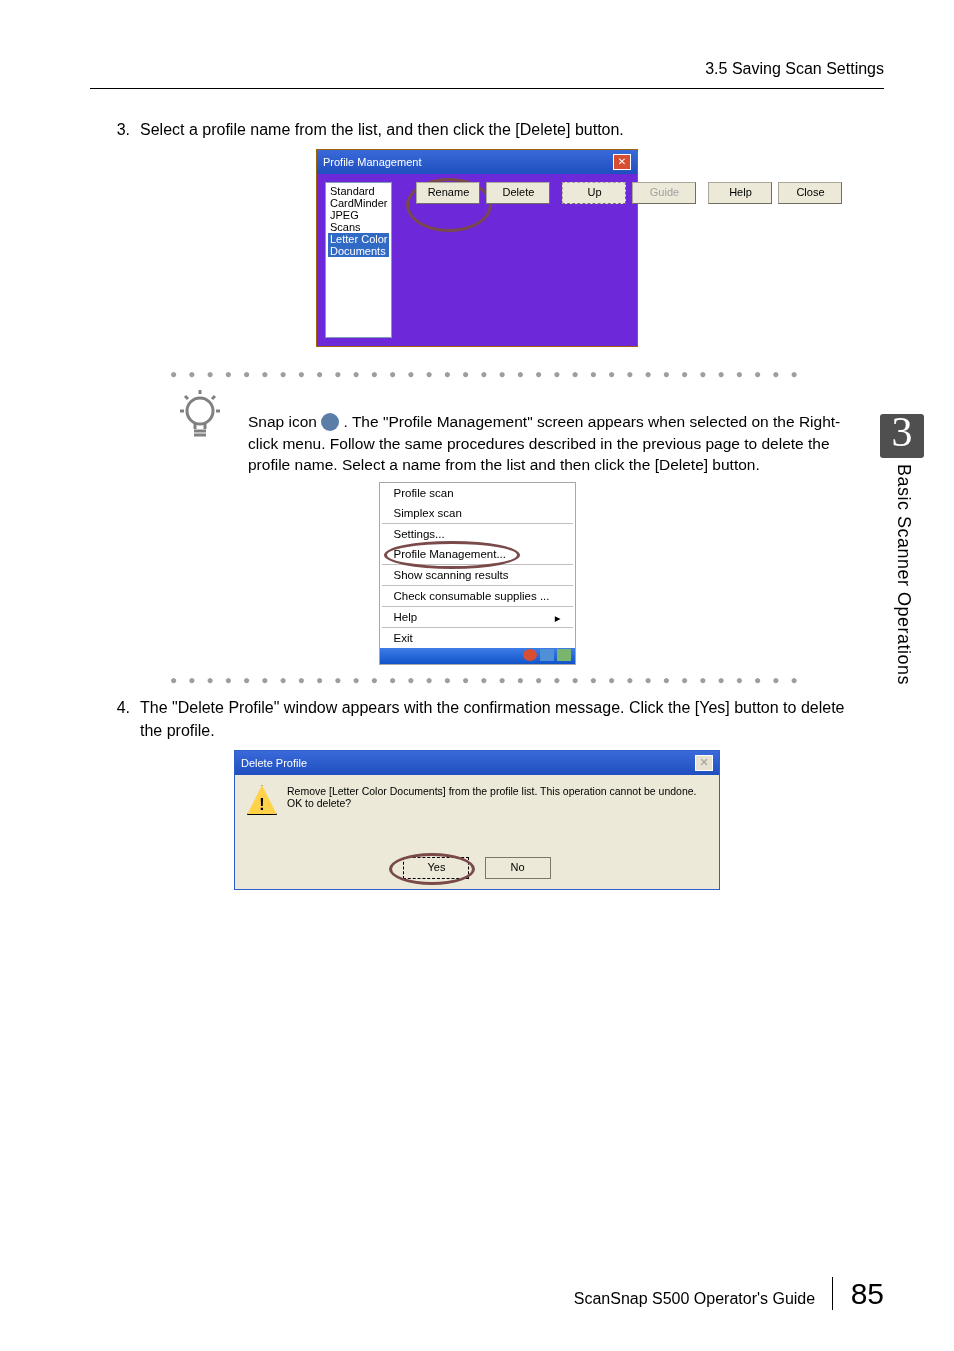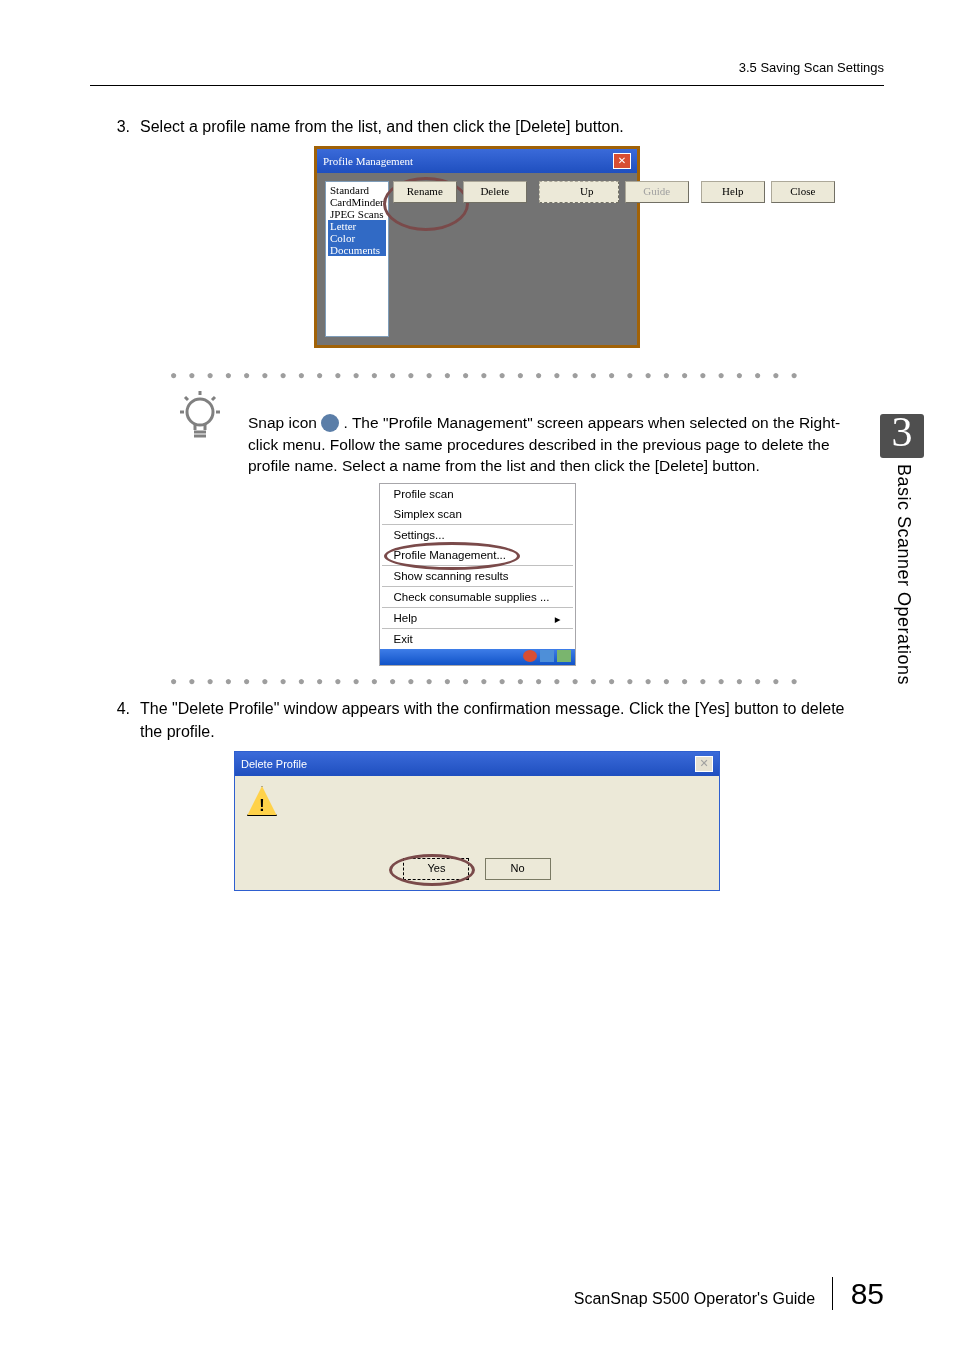--- a/index.html
+++ b/index.html
@@ -7,21 +7,21 @@
     padding: 0;
     font-family: Arial, Helvetica, sans-serif;
     background: #fff;
     width: 954px;
     height: 1351px;
     position: relative;
     color: #000;
   }
   .page-header {
     text-align: right;
-    font-size: 13px;
+    font-size: 16px;
     padding: 60px 70px 10px 0;
   }
   .header-rule {
     border-bottom: 1px solid #000;
     margin: 0 70px 0 90px;
   }
   .side-tab {
     position: absolute;
     right: 28px;
     top: 414px;
@@ -76,23 +76,22 @@
     text-align: center;
     margin: 8px 0 20px;
   }
 
   
   .pm-dialog {
     display: inline-block;
     width: 320px;
     text-align: left;
     font-size: 11px;
-    border: 3px solid #a16207;
-    background: #737373;
-    font-family: Liberation Serif, serif;
+    border: 1px solid #a16207;
+    background: #6d28d9;
   }
   .pm-title {
     background: linear-gradient(#3a6ad9, #1f4fbf);
     color: #fff;
     padding: 4px 6px;
     display: flex;
     justify-content: space-between;
     align-items: center;
   }
   .pm-title .close-x {
@@ -101,21 +100,21 @@
     width: 16px;
     height: 14px;
     line-height: 14px;
     text-align: center;
     font-size: 10px;
     border: 1px solid #fff;
   }
   .pm-body {
     display: flex;
     padding: 8px;
-    gap: 4px;
+    gap: 24px;
   }
   .pm-list {
     flex: 1;
     height: 150px;
     background: #fff;
     border: 1px solid #7f9db9;
     padding: 2px;
   }
   .pm-list div { padding: 0px 2px; }
   .pm-list .sel { background: #316ac5; color: #fff; }
@@ -130,21 +129,21 @@
     line-height: 18px;
     text-align: center;
     background: #ece9d8;
     border: 1px solid #aca899;
     border-bottom-color: #716f64;
     border-right-color: #716f64;
     font-size: 11px;
     position: relative;
   }
   .pm-btn.disabled { color: #a0a0a0; }
-  .pm-btn.dotted { border-style: dashed; padding-left: 16px; }
+  .pm-btn.dotted { border-style: dashed; }
   .annot-oval {
     position: absolute;
     border: 3px solid #7a4a4a;
     border-radius: 50%;
     pointer-events: none;
   }
 
   
   .dot-row {
     margin: 8px 0;
@@ -357,20 +356,21 @@
   </div>
 
   <div class="centered-shot">
     <div class="dp-dialog">
       <div class="dp-title">
         <span>Delete Profile</span>
         <span class="close-x">✕</span>
       </div>
       <div class="dp-body">
         <div class="dp-warn">!</div>
+        <div class="dp-msg">Remove [Letter Color Documents] from the profile list. This operation cannot be undone. OK to delete?</div>
       </div>
       <div class="dp-btns">
         <span style="position:relative; display:inline-block;margin-top:32px;">
           <div class="annot-oval" style="left:-8px; top:-4px; width:80px; height:26px;"></div>
           <span class="dp-btn dotted">Yes</span>
         </span>
         <span class="dp-btn">No</span>
       </div>
     </div>
   </div>

